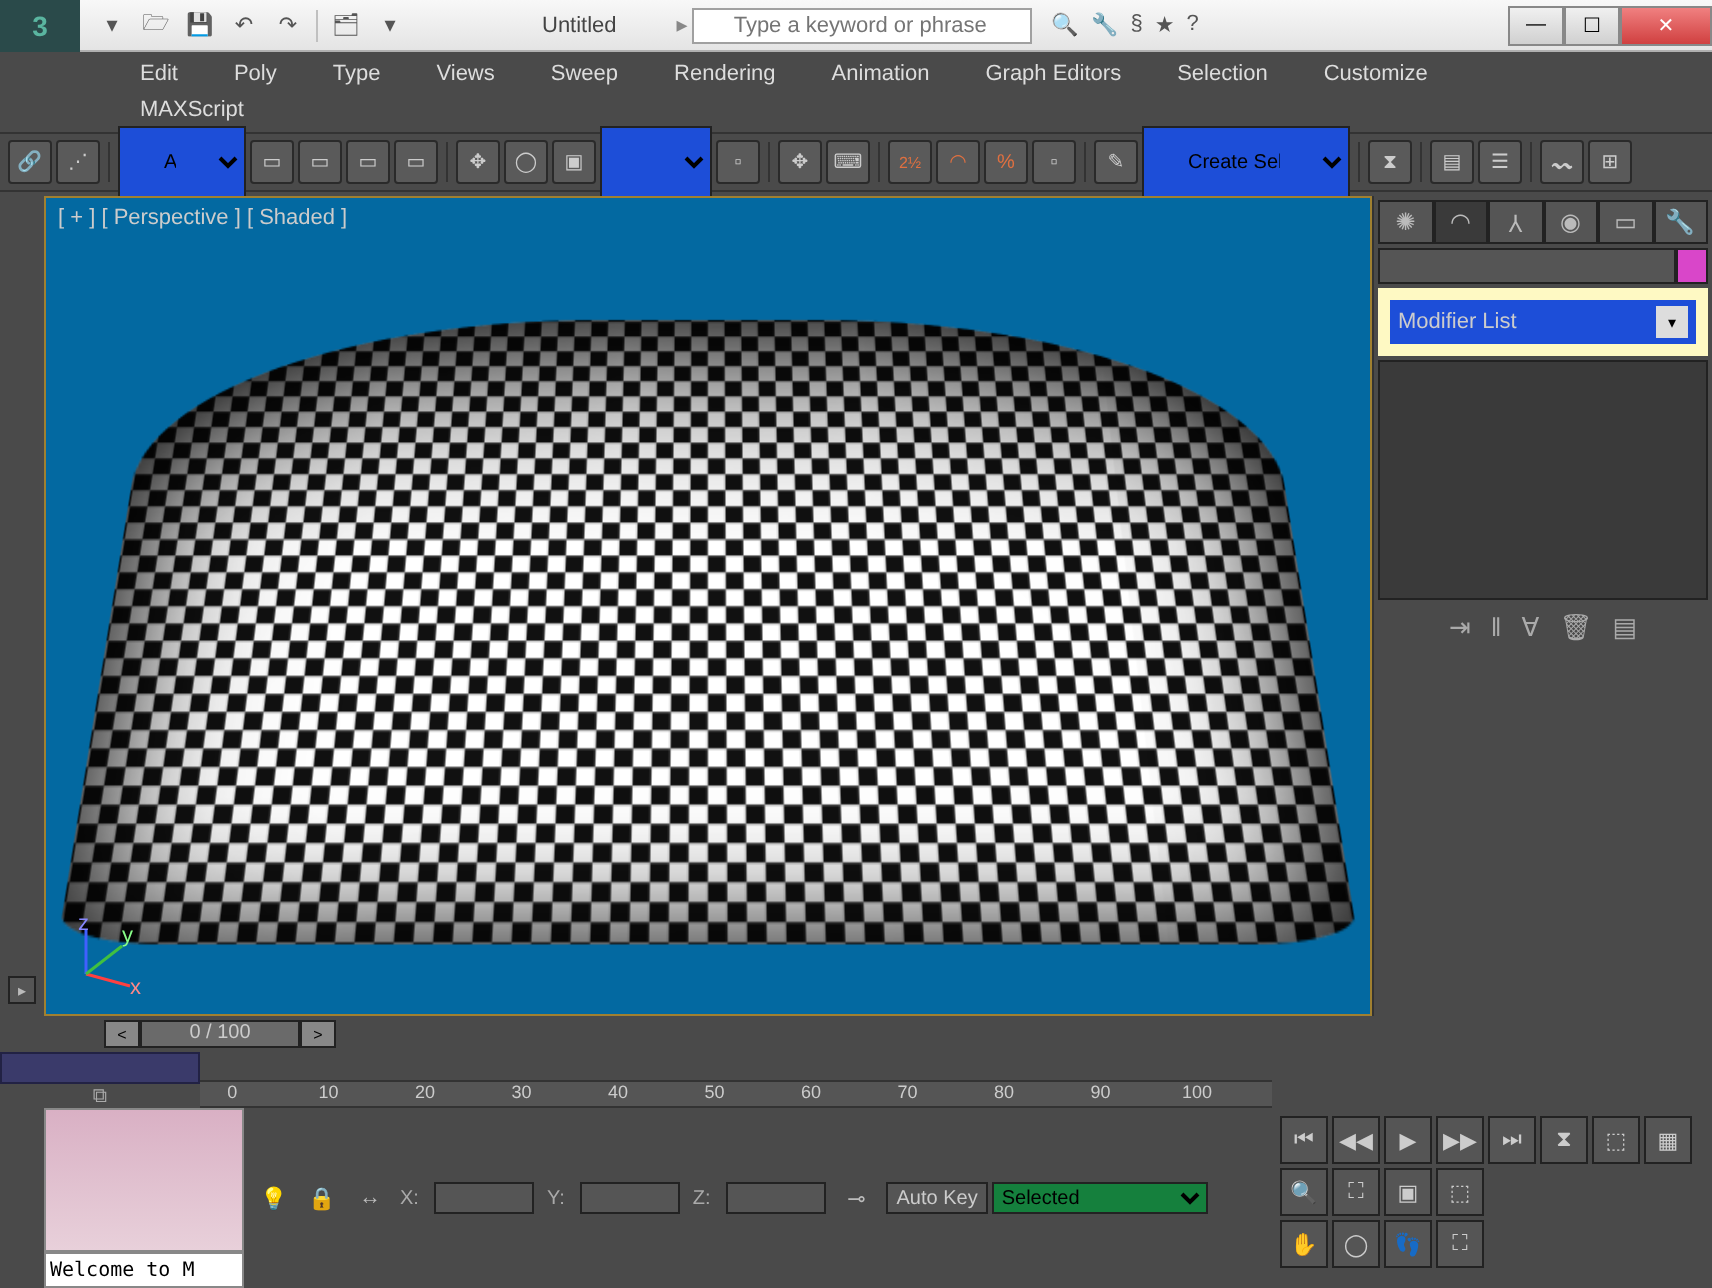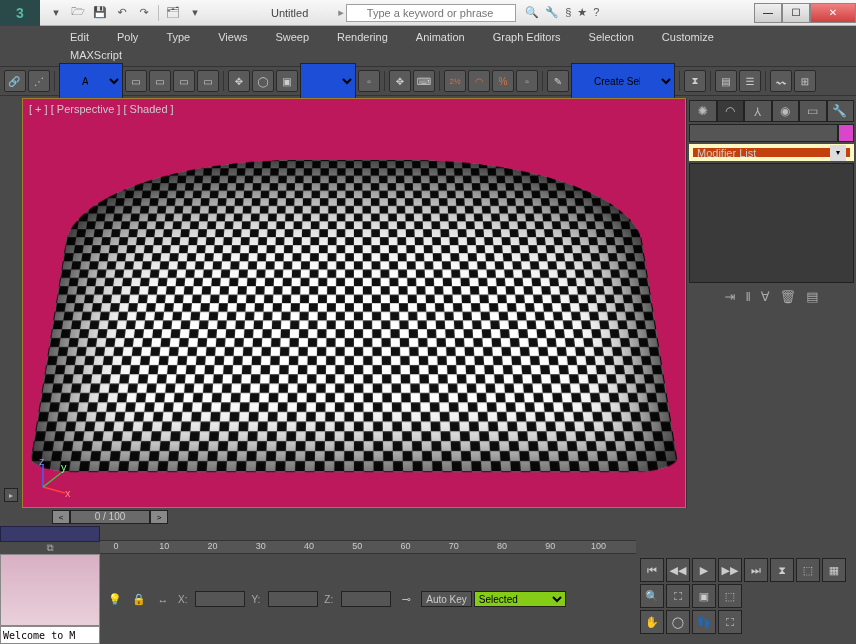--- a/index.html
+++ b/index.html
@@ -27,41 +27,41 @@
   
   .main-toolbar { height: 30px; background: #4a4a4a; border-top: 1px solid #333; border-bottom: 1px solid #333; display: flex; align-items: center; padding: 0 4px; gap: 2px; }
   .tb-btn { width: 22px; height: 22px; border: 1px solid #2a2a2a; background: #5a5a5a; display: flex; align-items: center; justify-content: center; color: #ccc; font-size: 10px; cursor: pointer; border-radius: 2px; flex-shrink: 0; }
   .tb-sep { width: 1px; height: 20px; background: #333; margin: 0 2px; flex-shrink: 0; }
   .tb-combo { height: 36px; background: #1d4ed8; border: 1px solid #222; font-size: 10px; padding: 0 18px; }
 
   
   .main-area { position: absolute; top: 98px; left: 0; right: 0; bottom: 136px; display: flex; }
   .vp-left-strip { width: 22px; background: #4a4a4a; display: flex; flex-direction: column; justify-content: flex-end; align-items: center; padding-bottom: 6px; }
   .vp-left-strip .arrow { width: 14px; height: 14px; border: 1px solid #222; background: #555; color: #bbb; display: flex; align-items: center; justify-content: center; font-size: 8px; cursor: pointer; }
-  .viewport { flex: 1; background: #be185d; border: 1px solid #a08030; position: relative; overflow: hidden; }
+  .viewport { flex: 1; background: #0369a1; border: 1px solid #a08030; position: relative; overflow: hidden; }
   .vp-label { position: absolute; top: 4px; left: 6px; color: #ccc; z-index: 2; }
   .vp-gizmo { position: absolute; bottom: 8px; left: 8px; width: 40px; height: 40px; z-index: 2; }
   .vp-content { position: absolute; inset: 0; display: flex; align-items: center; justify-content: center; }
   .sofa-placeholder { width: 90%; height: 80%; background: 
      repeating-conic-gradient(#111 0 25%, #fff 0 50%) 50% / 18px 18px;
      border-radius: 40% 40% 8% 8% / 30% 30% 4% 4%;
      filter: blur(.4px);
      box-shadow: inset 0 0 60px #000, inset 0 40px 100px rgba(0,0,0,.6);
      transform: perspective(600px) rotateX(18deg);
   }
 
   
   .cmd-panel { width: 170px; background: #4a4a4a; border-left: 1px solid #333; padding: 2px; display: flex; flex-direction: column; gap: 2px; }
   .cmd-tabs { display: flex; gap: 0; }
   .cmd-tab { flex: 1; height: 22px; border: 1px solid #222; background: #555; display: flex; align-items: center; justify-content: center; color: #bbb; cursor: pointer; font-size: 12px; }
   .cmd-tab.active { background: #3a3a3a; }
   .cmd-strip { height: 18px; display: flex; }
   .cmd-strip input { flex: 1; background: #555; border: 1px solid #222; height: 18px; }
   .color-swatch { width: 16px; height: 18px; background: #d946c9; border: 1px solid #222; }
-  .mod-list { height: 17px; background: #c2410c; border: 4px solid #fef9c3; color: #ccc; display: flex; align-items: center; padding: 0 4px; justify-content: space-between; }
+  .mod-list { height: 34px; background: #1d4ed8; border: 6px solid #fef9c3; color: #ccc; display: flex; align-items: center; padding: 0 4px; justify-content: space-between; }
   .mod-list-btn { width: 16px; height: 16px; background: #ddd; color: #000; display: flex; align-items: center; justify-content: center; font-size: 8px; }
   .mod-btns { display: flex; flex-wrap: wrap; gap: 2px; padding: 2px 0; }
   .mod-btn { width: calc(50% - 1px); height: 20px; background: #555; border: 1px solid #222; color: #ccc; display: flex; align-items: center; justify-content: center; cursor: pointer; font-size: 10px; }
   .stack-box { height: 120px; background: #3a3a3a; border: 1px solid #222; }
   .stack-tools { display: flex; gap: 10px; justify-content: center; padding: 4px 0; color: #aaa; }
   .stack-tools span { cursor: pointer; font-size: 13px; }
 
   
   .timeline { position: absolute; left: 0; right: 0; bottom: 0; height: 136px; background: #4a4a4a; display: flex; flex-direction: column; }
   .tl-scrub { height: 18px; display: flex; align-items: center; background: #4a4a4a; }
@@ -70,30 +70,30 @@
   .tl-frame-lbl { width: 80px; text-align: center; color: #ccc; background: #6a6a6a; border:1px solid #222; height:14px; line-height:12px; font-size:10px;}
   .tl-scrub-rest { flex:1; }
   .tl-track { height: 28px; display: flex; align-items:flex-end; }
   .tl-track-left { width: 100px; height: 28px; display: flex; flex-direction: column; }
   .tl-track-left-top { flex:1; background: #3a3a6a; border: 1px solid #224; }
   .tl-track-left-bot { height:12px; display:flex; align-items:center; justify-content:center; color:#aaa; font-size:10px;}
   .tl-ruler { flex:1; height: 14px; position: relative; background: #555; border-top:1px solid #333; border-bottom:1px solid #333; }
   .tl-tick { position:absolute; top:0; color:#ccc; font-size:9px; transform:translateX(-50%);}
   .tl-track-right { width: 220px; }
   .tl-bottom { flex:1; display:flex; }
-  .welcome-box { width: 100px; display:flex; flex-direction: column;}
+  .welcome-box { width: 100px; display:flex; flex-direction: column; margin-left: 22px;}
   .welcome-box-top { flex:1; background: linear-gradient(#d9b0c4,#e8d0da); border:1px solid #888;}
   .welcome-input { height: 18px; background:#fff; border:1px solid #888; padding:0 2px; font-family: monospace; font-size:10px; color:#000; display:flex; align-items:center; white-space:nowrap; overflow:hidden;}
   .tl-center { flex:1; display:flex; flex-direction:column; }
   .tl-center-row { flex:1; display:flex; align-items:center; gap:6px; padding: 0 6px;}
   .tl-center-row .ico { width:18px; height:18px; color:#bbb; display:flex; align-items:center; justify-content:center; font-size:11px; cursor:pointer; }
   .coord { color:#aaa; font-size:10px; }
   .coord-field { width: 50px; height: 16px; background:#555; border:1px solid #222; margin-left:2px; display:inline-block; vertical-align:middle;}
   .autokey-btn { height:16px; padding:0 4px; background:#555; border:1px solid #222; color:#ccc; font-size:10px; cursor:pointer; display:flex; align-items:center;}
-  .sel-combo { width:92px; height:16px; background:#84cc16; border:1px solid #222; font-size:10px;}
+  .sel-combo { width:108px; height:16px; background:#15803d; border:1px solid #222; font-size:10px;}
   .status-row { height:18px; display:flex; align-items:center; padding: 0 6px; gap: 12px;}
   .status-text { color:#aaa; font-size:10px; }
   .tl-right { width: 220px; display:flex; flex-wrap:wrap; align-content:flex-start; gap:2px; padding:4px;}
   .tc-btn { width:24px; height:24px; border:1px solid #222; background:#555; color:#ccc; display:flex; align-items:center; justify-content:center; font-size:11px; cursor:pointer;}
   .big-key { width:24px; height: 50px; font-size:16px;}
   .vnav { display:grid; grid-template-columns: repeat(4, 24px); gap:2px;}
 </style>
 </head>
 <body>
 

